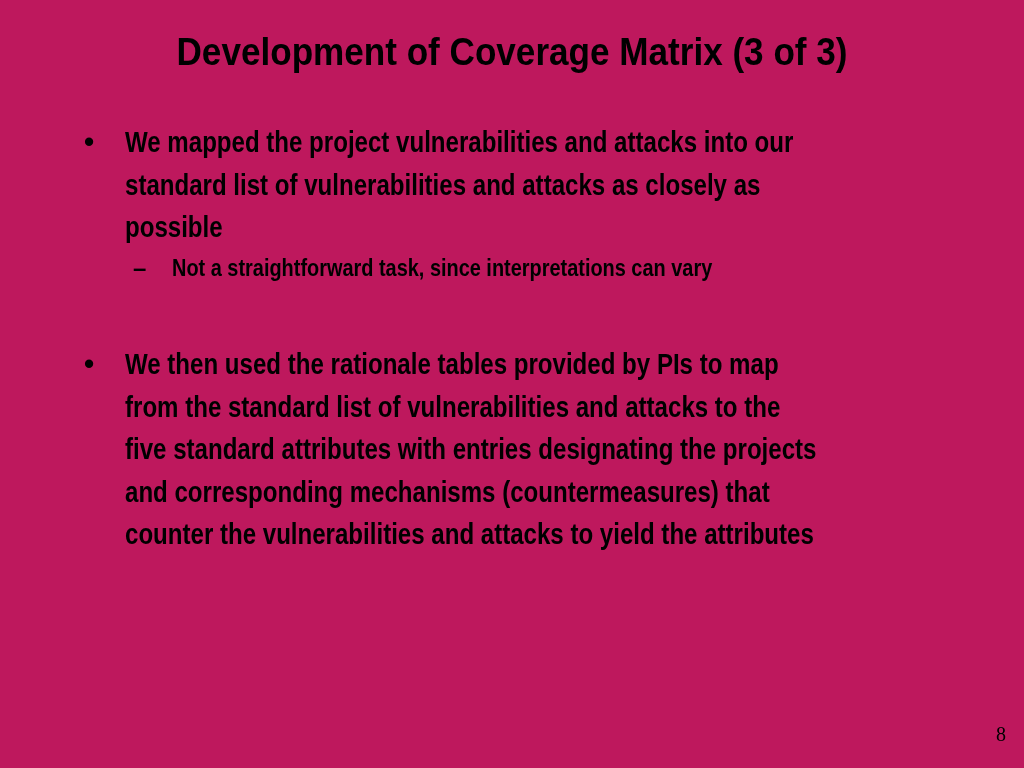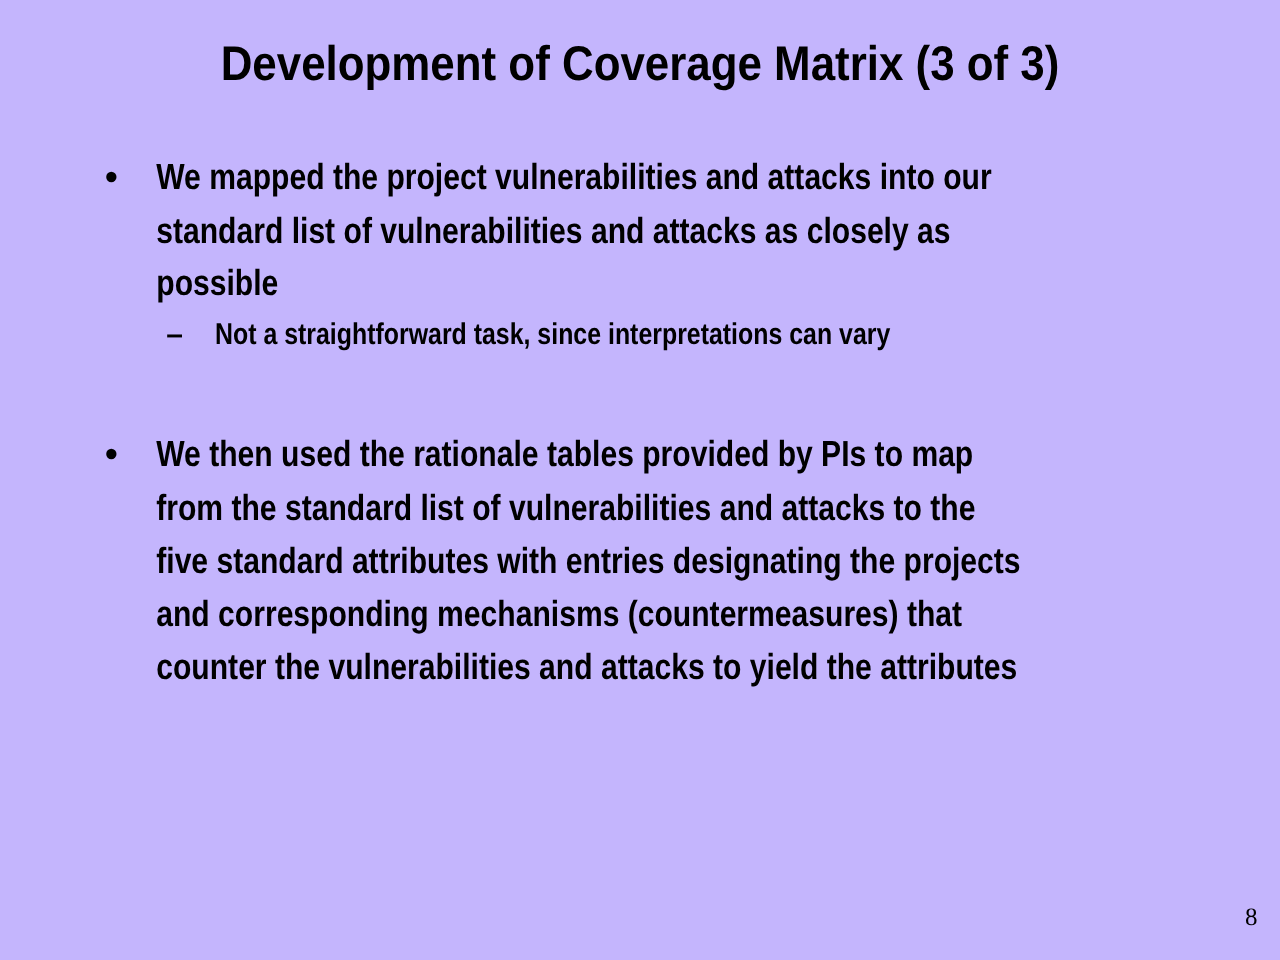--- a/index.html
+++ b/index.html
@@ -1,20 +1,20 @@
 <!DOCTYPE html>
 <html><head>
 <meta charset="utf-8">
 <style>
   html, body { margin: 0; padding: 0; background: #ffffff; }
   .slide {
     position: relative;
     width: 1024px;
     height: 768px;
-    background: #c4b5fd;
+    background: #be185d;
     color: #000000;
     font-family: "Liberation Sans", sans-serif;
     overflow: hidden;
   }
   .title {
     position: absolute;
     top: 27px;
     left: 0;
     width: 1024px;
     text-align: center;

